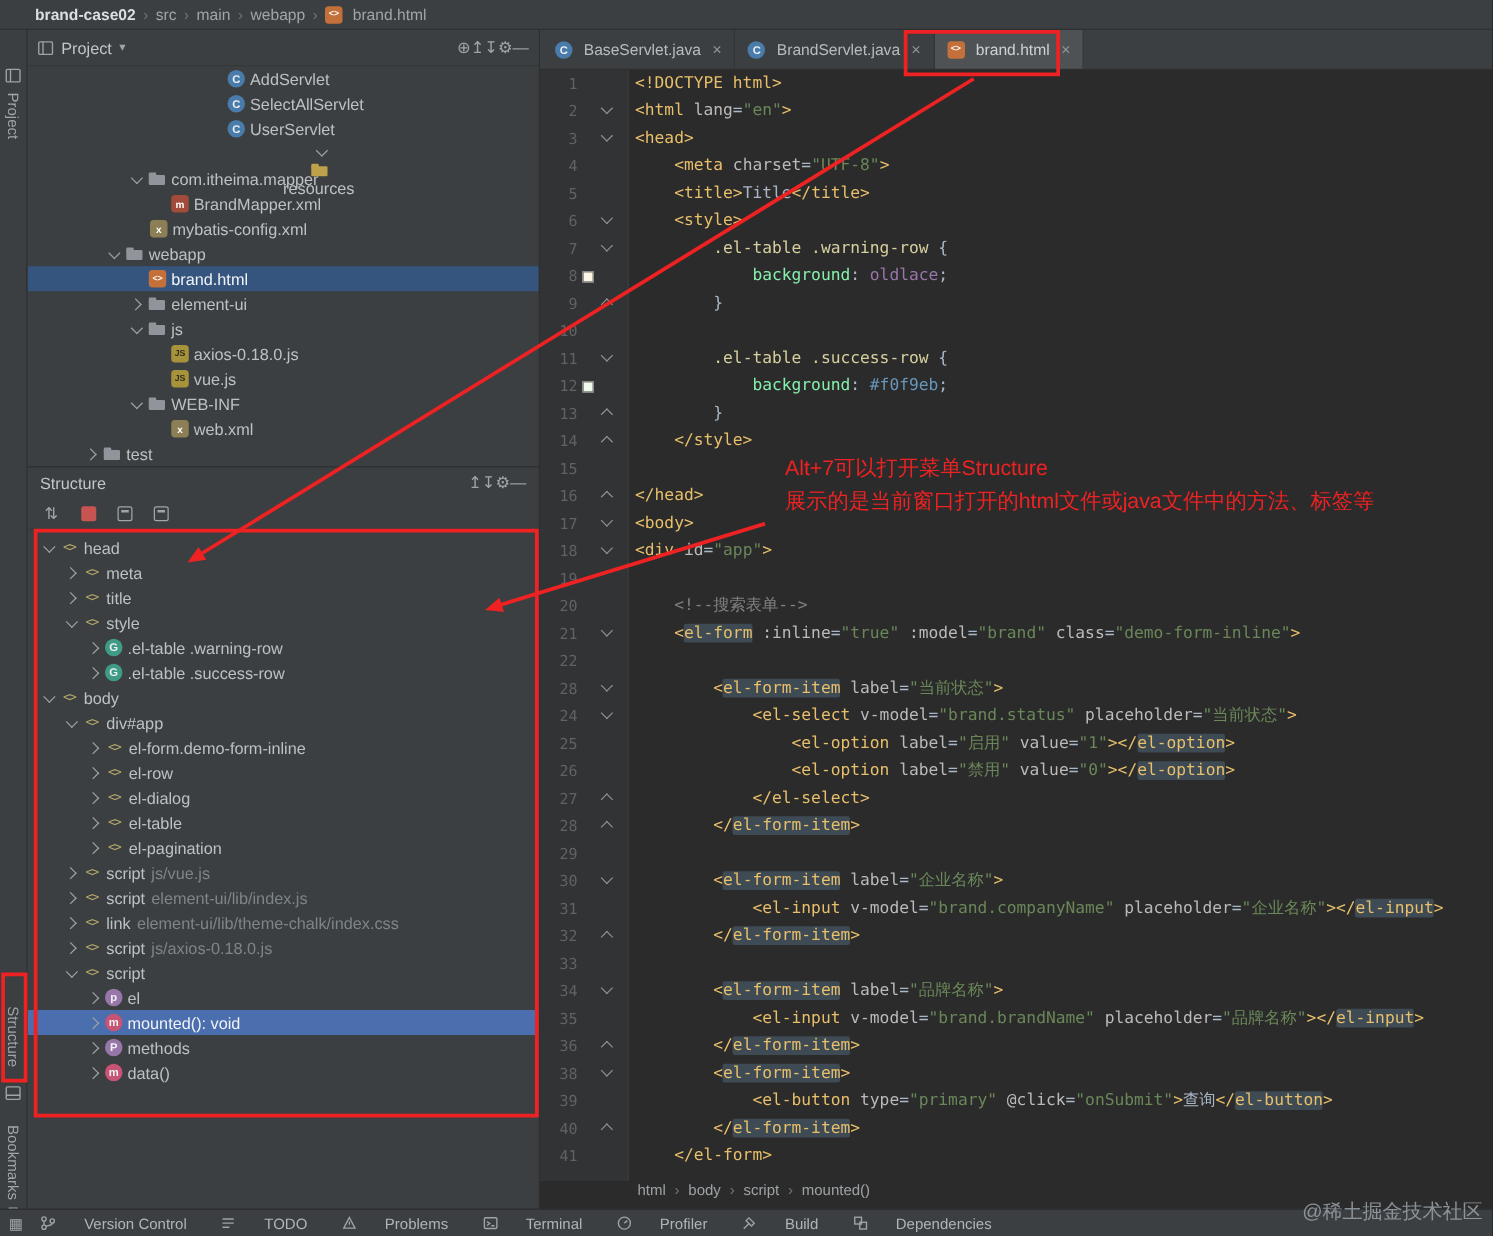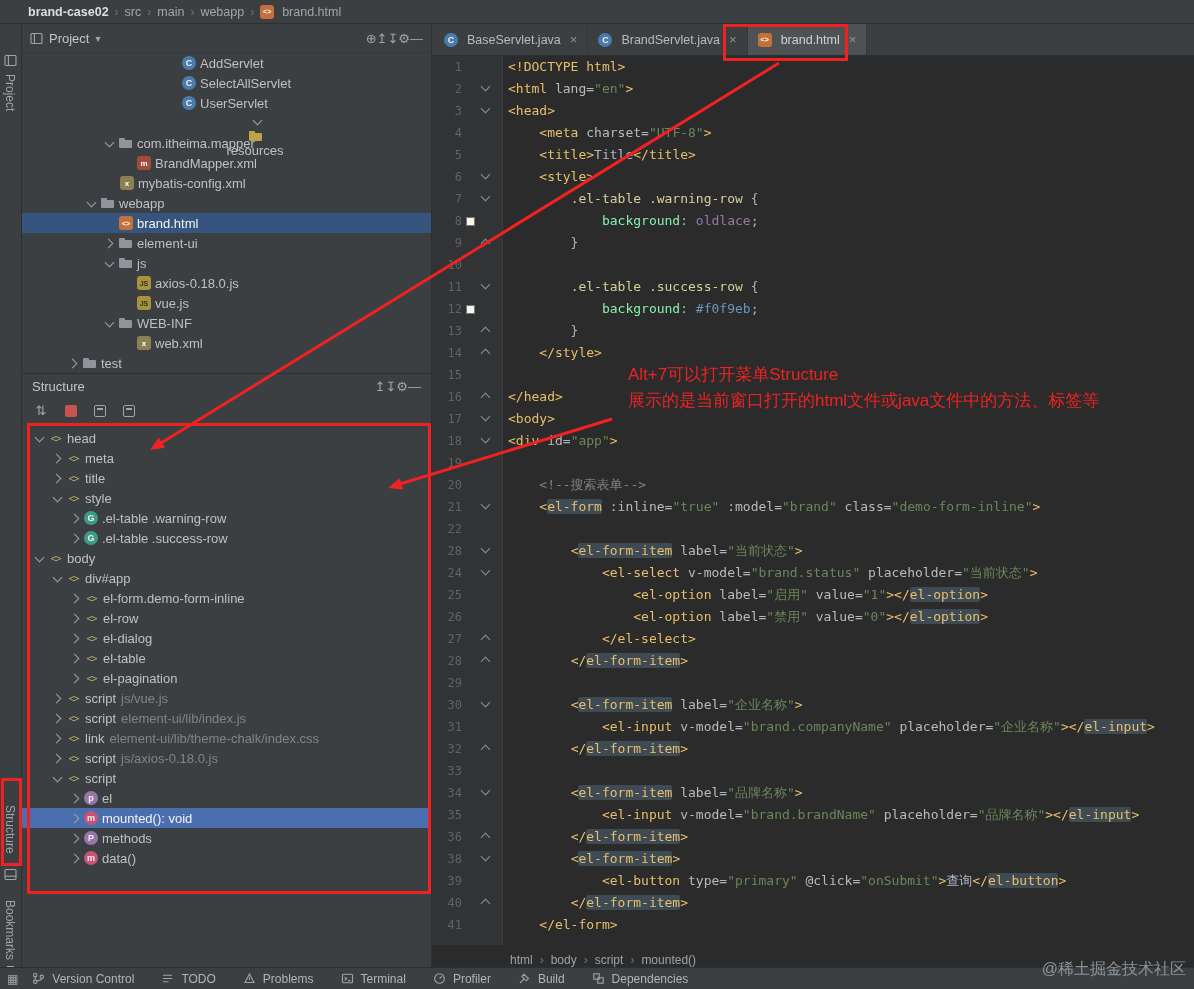--- a/index.html
+++ b/index.html
@@ -73,27 +73,27 @@
 .seg.t{color:#e8bf6a}
 .seg.a{color:#bababa}
 .seg.s{color:#6a8759}
 .seg.d{color:#a9b7c6}
 .seg.c{color:#808080}
 .seg.k{color:#86efac}
 .seg.v{color:#9876aa}
 .seg.x{color:#6897bb}
 .seg.r{color:#d6cf9e}
 .seg.hl{background:#3f4b54;border-radius:2px}
-#ed-crumbs{position:absolute;left:0;right:0;bottom:0;height:22px;background:#2b2b2b;display:flex;align-items:flex-end;padding-left:78px;font-size:12px;color:#9da2a5}
+#ed-crumbs{position:absolute;left:0;right:0;bottom:0;height:22px;background:#2b2b2b;display:flex;align-items:flex-start;padding-left:78px;font-size:12px;color:#9da2a5}
 #ed-crumbs .sep{color:#6f7678;margin:0 7px}
 .ecrumb{cursor:default}
 
 #statusbar{position:absolute;left:0;top:967px;width:1194px;height:22px;background:#3c3f41;border-top:1px solid #2d2f30;display:flex;align-items:center;font-size:12px;color:#b0b4b6}
 .sb-grid{margin:0 14px 0 7px;color:#a0a4a7;font-size:12px}
-.sb-item{display:flex;align-items:center;gap:7px;margin-right:27px;cursor:default}
+.sb-item{display:flex;align-items:center;gap:22px;margin-right:27px;cursor:default}
 .sb-ic{width:13px;height:13px;display:inline-flex}
 .sicon{stroke:#a0a4a7;fill:none;stroke-width:1.1}
 
 .wm{position:absolute;right:8px;top:959px;font-size:16px;color:#9aa3ab;opacity:.85;z-index:70}
 #arrows{position:absolute;left:0;top:0;width:1194px;height:989px;z-index:55;pointer-events:none}
 .rbox{position:absolute;border:3px solid #ee2222;z-index:56;pointer-events:none}
 #rbox-tab{left:723px;top:24px;width:125px;height:37px}
 #rbox-structure{left:27px;top:423px;width:404px;height:471px}
 #rbox-stripe{left:1px;top:778px;width:21px;height:88px}
 #annot-text{position:absolute;left:628px;top:362px;z-index:57;color:#ee2222;font-size:17px;font-weight:400;line-height:26px;pointer-events:none}

